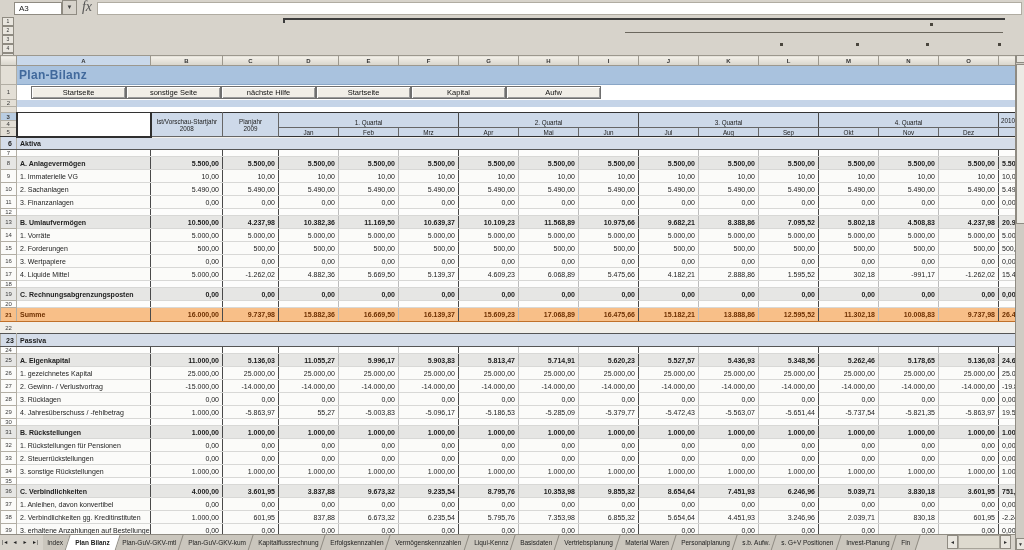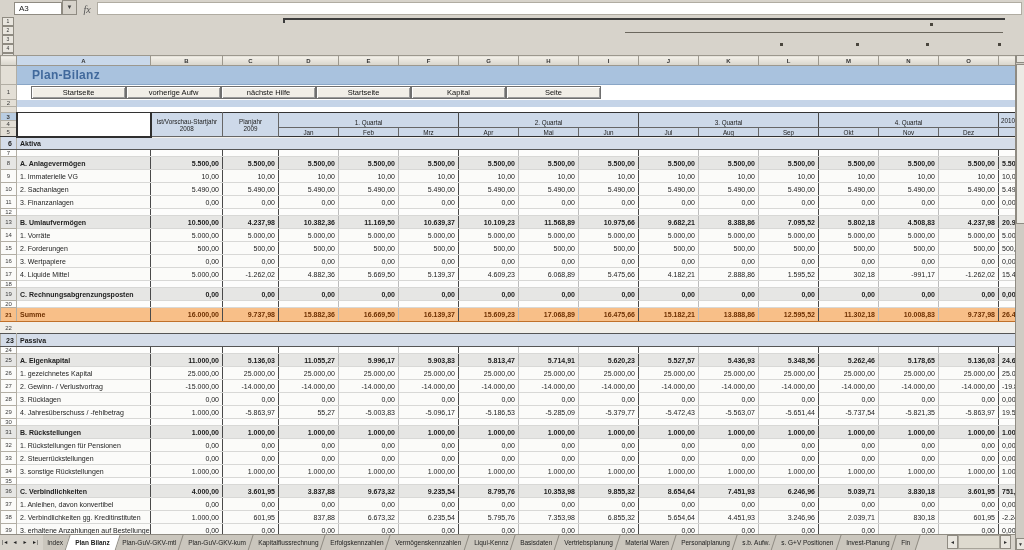--- a/index.html
+++ b/index.html
@@ -1,21 +1,21 @@
 <!DOCTYPE html>
 <html><head>
 <meta charset="utf-8">
 <style>
   html,body{margin:0;padding:0;}
   #app{position:relative;width:1024px;height:550px;background:#d7d3cb;font-family:"Liberation Sans",sans-serif;overflow:hidden;color:#222;}
   
   .topbar{position:absolute;left:0;top:0;width:1024px;height:15px;background:#d7d3cb;border-bottom:1px solid #b6b2a8;display:flex;align-items:flex-end;}
   .namebox{width:42px;height:11px;margin-left:14px;background:#fff;border:1px solid #8f8b82;font-size:8px;line-height:11px;padding-left:4px;}
   .namedrop{width:13px;height:13px;background:#d7d3cb;border:1px solid #8f8b82;font-size:6px;line-height:13px;text-align:center;color:#444;}
-  .fx{width:20px;text-align:center;font-size:10px;font-style:italic;color:#555;font-family:"Liberation Serif",serif;}
+  .fx{width:20px;text-align:center;font-size:14px;font-style:italic;color:#555;font-family:"Liberation Serif",serif;}
   .formula{flex:1;height:11px;background:#fff;border:1px solid #b0aca2;margin-right:2px;}
   
   .ostrip{position:absolute;left:0;top:15px;width:1024px;height:40px;background:#d7d3cb;border-bottom:1px solid #a29e94;}
   .levels{position:absolute;left:2px;top:2px;width:11px;}
   .lvl{width:10px;height:7px;background:#e9e6df;border:1px solid #8f8b82;font-size:5px;line-height:7px;text-align:center;color:#333;margin-bottom:0px;}
   .bracket1{position:absolute;left:283px;top:3px;width:720px;height:3px;border-top:2px solid #3c3c3c;border-left:2px solid #3c3c3c;}
   .bracket2{position:absolute;left:625px;top:17px;width:378px;height:2px;border-top:1px solid #6b675e;}
   .odot{position:absolute;width:3px;height:3px;background:#4a463e;}
   
   .pane{position:absolute;left:0;top:55px;width:1015px;height:479px;overflow:hidden;background:#f1efea;}
@@ -23,21 +23,21 @@
   td{padding:0;overflow:hidden;white-space:nowrap;vertical-align:middle;}
   
   .colhead{height:9px;background:linear-gradient(#f4f1ea,#d8d4cb);border:1px solid #9c988e;font-size:6px;text-align:center;color:#333;font-weight:bold;}
   .corner{background:linear-gradient(#f4f1ea,#d8d4cb);border:1px solid #9c988e;}
   .selcol{background:#c9d8ea;}
   
   .gut{background:#e3dfd6;border:1px solid #b2aea4;border-top:none;font-size:6px;text-align:center;color:#3a3a3a;}
   .gutsel{background:#b9cde2;font-weight:bold;}
   
   .titleband{background:#a9c2de;border-bottom:1px solid #8aa6c6;}
-  .titleband .t{float:left;margin-left:15px;font-size:12px;font-weight:bold;color:#41699c;letter-spacing:.3px;}
+  .titleband .t{float:left;margin-left:2px;font-size:12px;font-weight:bold;color:#41699c;letter-spacing:.3px;}
   
   .btnrow{background:#fff;}
   .btns{display:flex;margin-left:14px;width:570px;}
   .xbtn{flex:1;height:13px;margin:0;background:#f1eee7;border:1px solid #6f6f6f;box-shadow:inset 1px 1px 0 #ffffff,inset -1px -1px 0 #9a9a9a;font-size:7.5px;font-family:"Liberation Sans",sans-serif;padding:0;color:#111;}
   .bluestrip{background:#c5d4e8;}
   .whitestrip{background:#ffffff;}
   
   .r-h3 td{border-top:1px solid #333;}
   .yearhead{background:#cdd9e9;border:1px solid #666;font-size:6.3px;text-align:center;line-height:7px;color:#222;}
   .qhead{background:#cdd9e9;border:1px solid #666;font-size:6.3px;text-align:center;vertical-align:bottom;padding-bottom:1px;color:#222;}
@@ -150,25 +150,25 @@
           <td colspan="16" class="titleband">
             <span class="t">Plan-Bilanz</span>
 
           </td>
         </tr>
         <tr style="height:15px;">
           <td class="gut">1</td>
           <td colspan="16" class="btnrow">
               <div class="btns" id="btns">
                 <button class="xbtn">Startseite</button>
-                <button class="xbtn">vorherige Aufw</button>
+                <button class="xbtn">sonstige Seite</button>
                 <button class="xbtn">nächste Hilfe</button>
                 <button class="xbtn">Startseite</button>
                 <button class="xbtn">Kapital</button>
-                <button class="xbtn">Seite</button>
+                <button class="xbtn">Aufw</button>
               </div>
             </td>
         </tr>
         <tr style="height:7px;">
           <td class="gut">2</td>
           <td colspan="16" class="bluestrip"></td>
         </tr>
         <tr style="height:6px;">
           <td class="gut"></td>
           <td colspan="16" class="whitestrip"></td>

